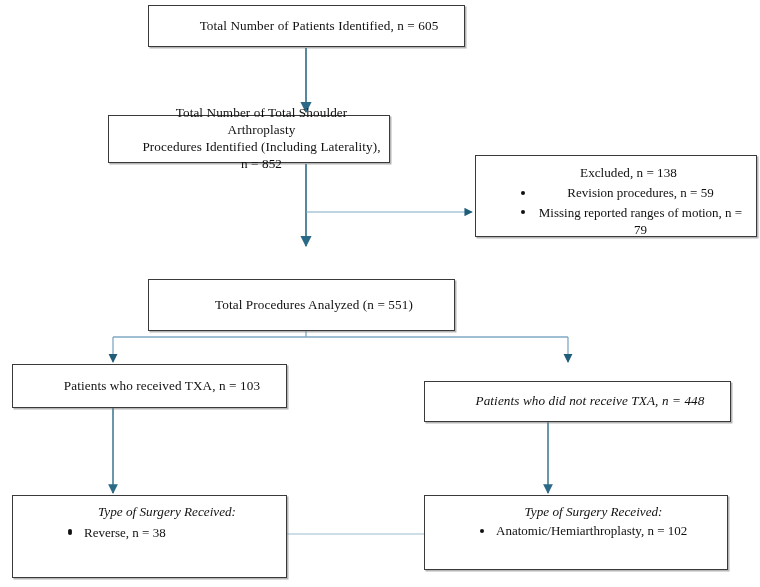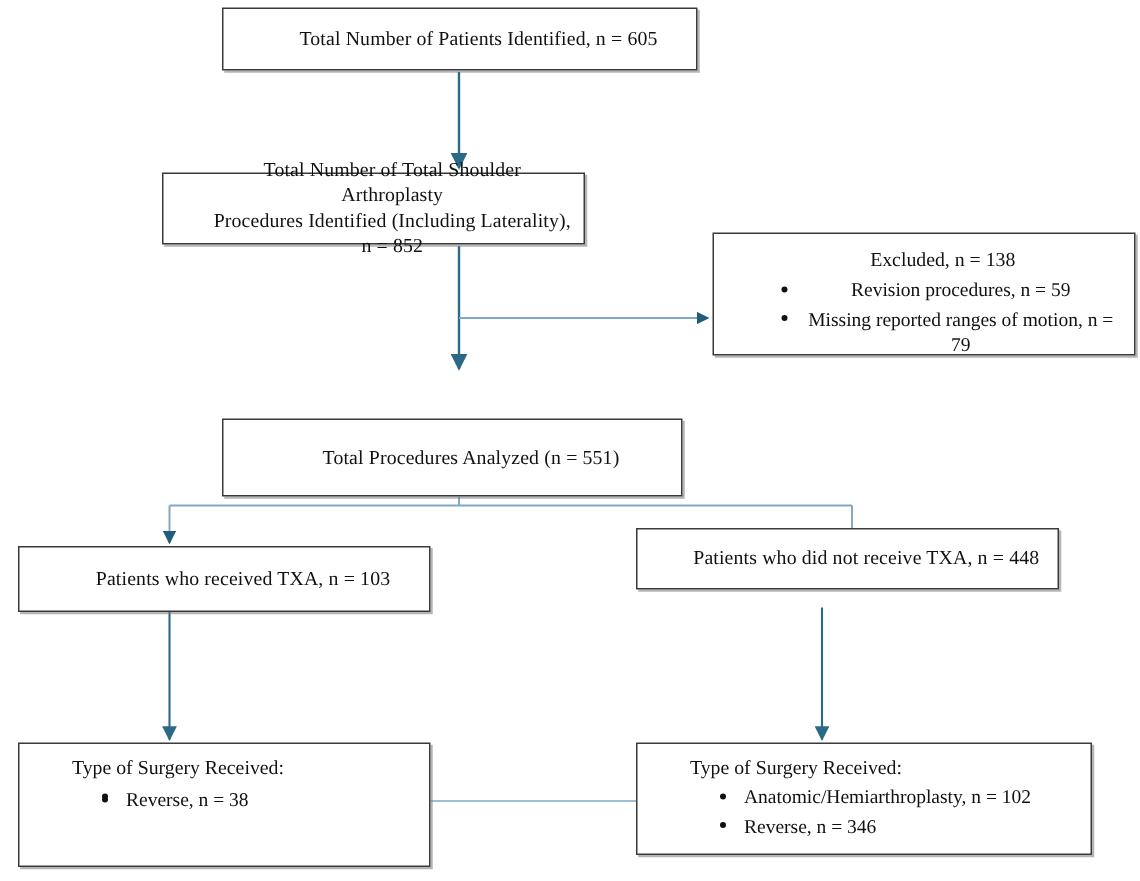--- a/index.html
+++ b/index.html
@@ -42,24 +42,25 @@
     font-size:13.2px;
     line-height:1.28;
     letter-spacing:.1px;
     padding:0 8px;
   }
   .node.left-body{
     justify-content:flex-start;
   }
   .node .heading-left{
     display:block;
-    text-align:left;
+    text-align:center;
     font-size:13.2px;
     line-height:1.3;
     padding:7px 0 1px 10px;
+    font-style:italic;
   }
   ul.bullets{
     margin:0;
     padding:0 6px 0 46px;
     list-style:none;
   }
   ul.bullets.centered{
     padding:0 10px 0 34px;
   }
   ul.bullets li{
@@ -151,21 +152,21 @@
   </div>
 
   <div class="node" style="left:148px; top:248px; width:307px; height:52px;margin-top:31px;">
     <span class="title">Total Procedures Analyzed (n = 551)</span>
   </div>
 
   <div class="node" style="left:12px; top:364px; width:275px; height:44px;">
     <span class="title">Patients who received TXA, n = 103</span>
   </div>
 
-  <div class="node" style="left:424px; top:352px; width:282px; height:41px;">
+  <div class="node" style="left:424px; top:381px; width:307px; height:41px;font-style:italic;">
     <span class="title">Patients who did not receive TXA, n = 448</span>
   </div>
 
   <div class="node left-body" style="left:12px; top:495px; width:275px; height:83px;">
     <span class="heading-left">Type of Surgery Received:</span>
     <ul class="bullets">
       <li>
         <span class="dot"></span>
       </li>
       <li>
@@ -175,20 +176,16 @@
     </ul>
   </div>
 
   <div class="node left-body" style="left:424px; top:495px; width:304px; height:75px;">
     <span class="heading-left">Type of Surgery Received:</span>
     <ul class="bullets">
       <li>
         <span class="dot"></span>
         <span>Anatomic/Hemiarthroplasty, n = 102</span>
       </li>
-      <li>
-        <span class="dot"></span>
-        <span>Reverse, n = 346</span>
-      </li>
     </ul>
   </div>
 
 </div>
 
 </body></html>

